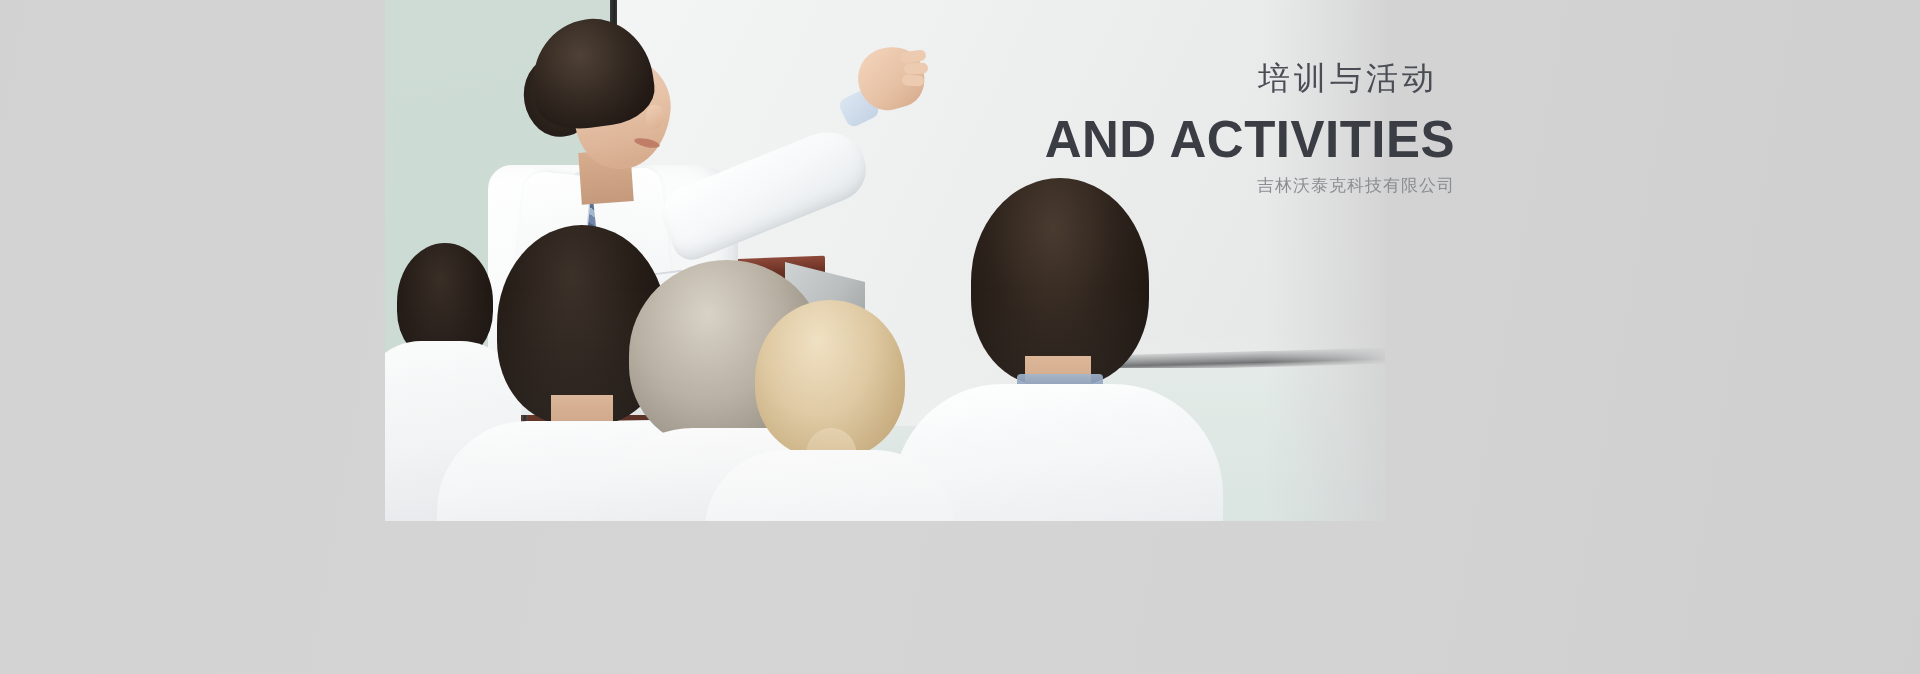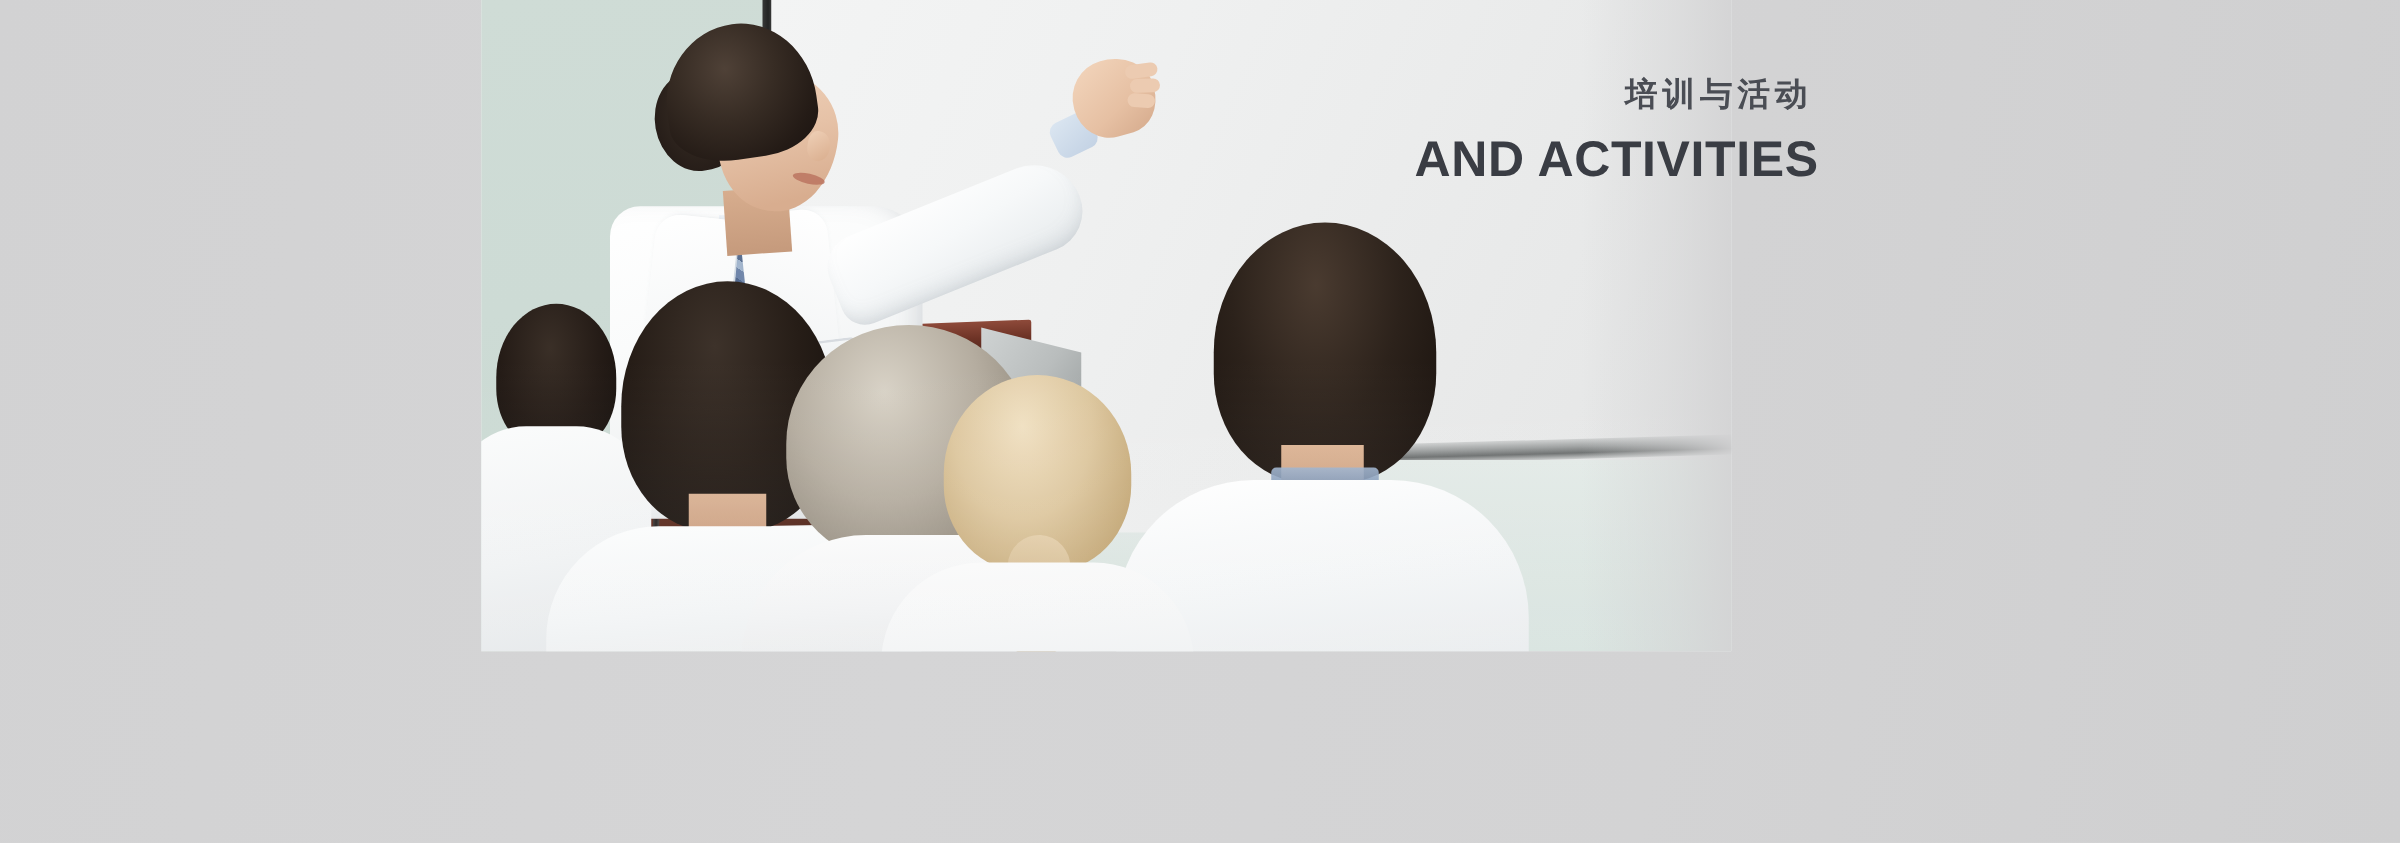--- a/index.html
+++ b/index.html
@@ -306,29 +306,29 @@
     background:linear-gradient(90deg,rgba(211,211,212,0) 0%,rgba(211,211,212,.55) 65%,rgba(211,211,212,.92) 100%);
     pointer-events:none;
   }
 
   
   .textblock{
     position:absolute;right:465px;top:62px;text-align:right;
     line-height:1;
   }
   .t-cn-top{
-    font-size:26px;letter-spacing:4px;color:#4a4d54;font-weight:700;
-    margin:0 5px 8px 0;
+    font-size:32px;letter-spacing:4px;color:#4a4d54;font-weight:400;
+    margin:0 17px 8px 0;
   }
   .t-en1{
     font-size:40px;font-weight:700;color:#3a3d44;letter-spacing:.5px;
     margin:0;
   }
   .t-en2{
-    font-size:40px;font-weight:700;color:#3a3d44;letter-spacing:.5px;
+    font-size:51px;font-weight:700;color:#3a3d44;letter-spacing:.5px;
     margin:20px 0 0 0;
   }
   .t-cn-bottom{
     font-size:17px;color:#8b8e92;letter-spacing:1px;font-weight:400;
     margin:12px 0 0 0;
   }
 </style>
 </head>
 <body>
 
@@ -409,15 +409,16 @@
       <div class="body"></div>
     </div>
 
     <div class="photo-soft"></div>
     <div class="photo-fade-r"></div>
   </div>
 
   <div class="textblock">
     <p class="t-cn-top">培训与活动</p>
     <p class="t-en2">AND ACTIVITIES</p>
+    <p class="t-cn-bottom">吉林沃泰克科技有限公司</p>
   </div>
 
 </div>
 
 </body></html>

